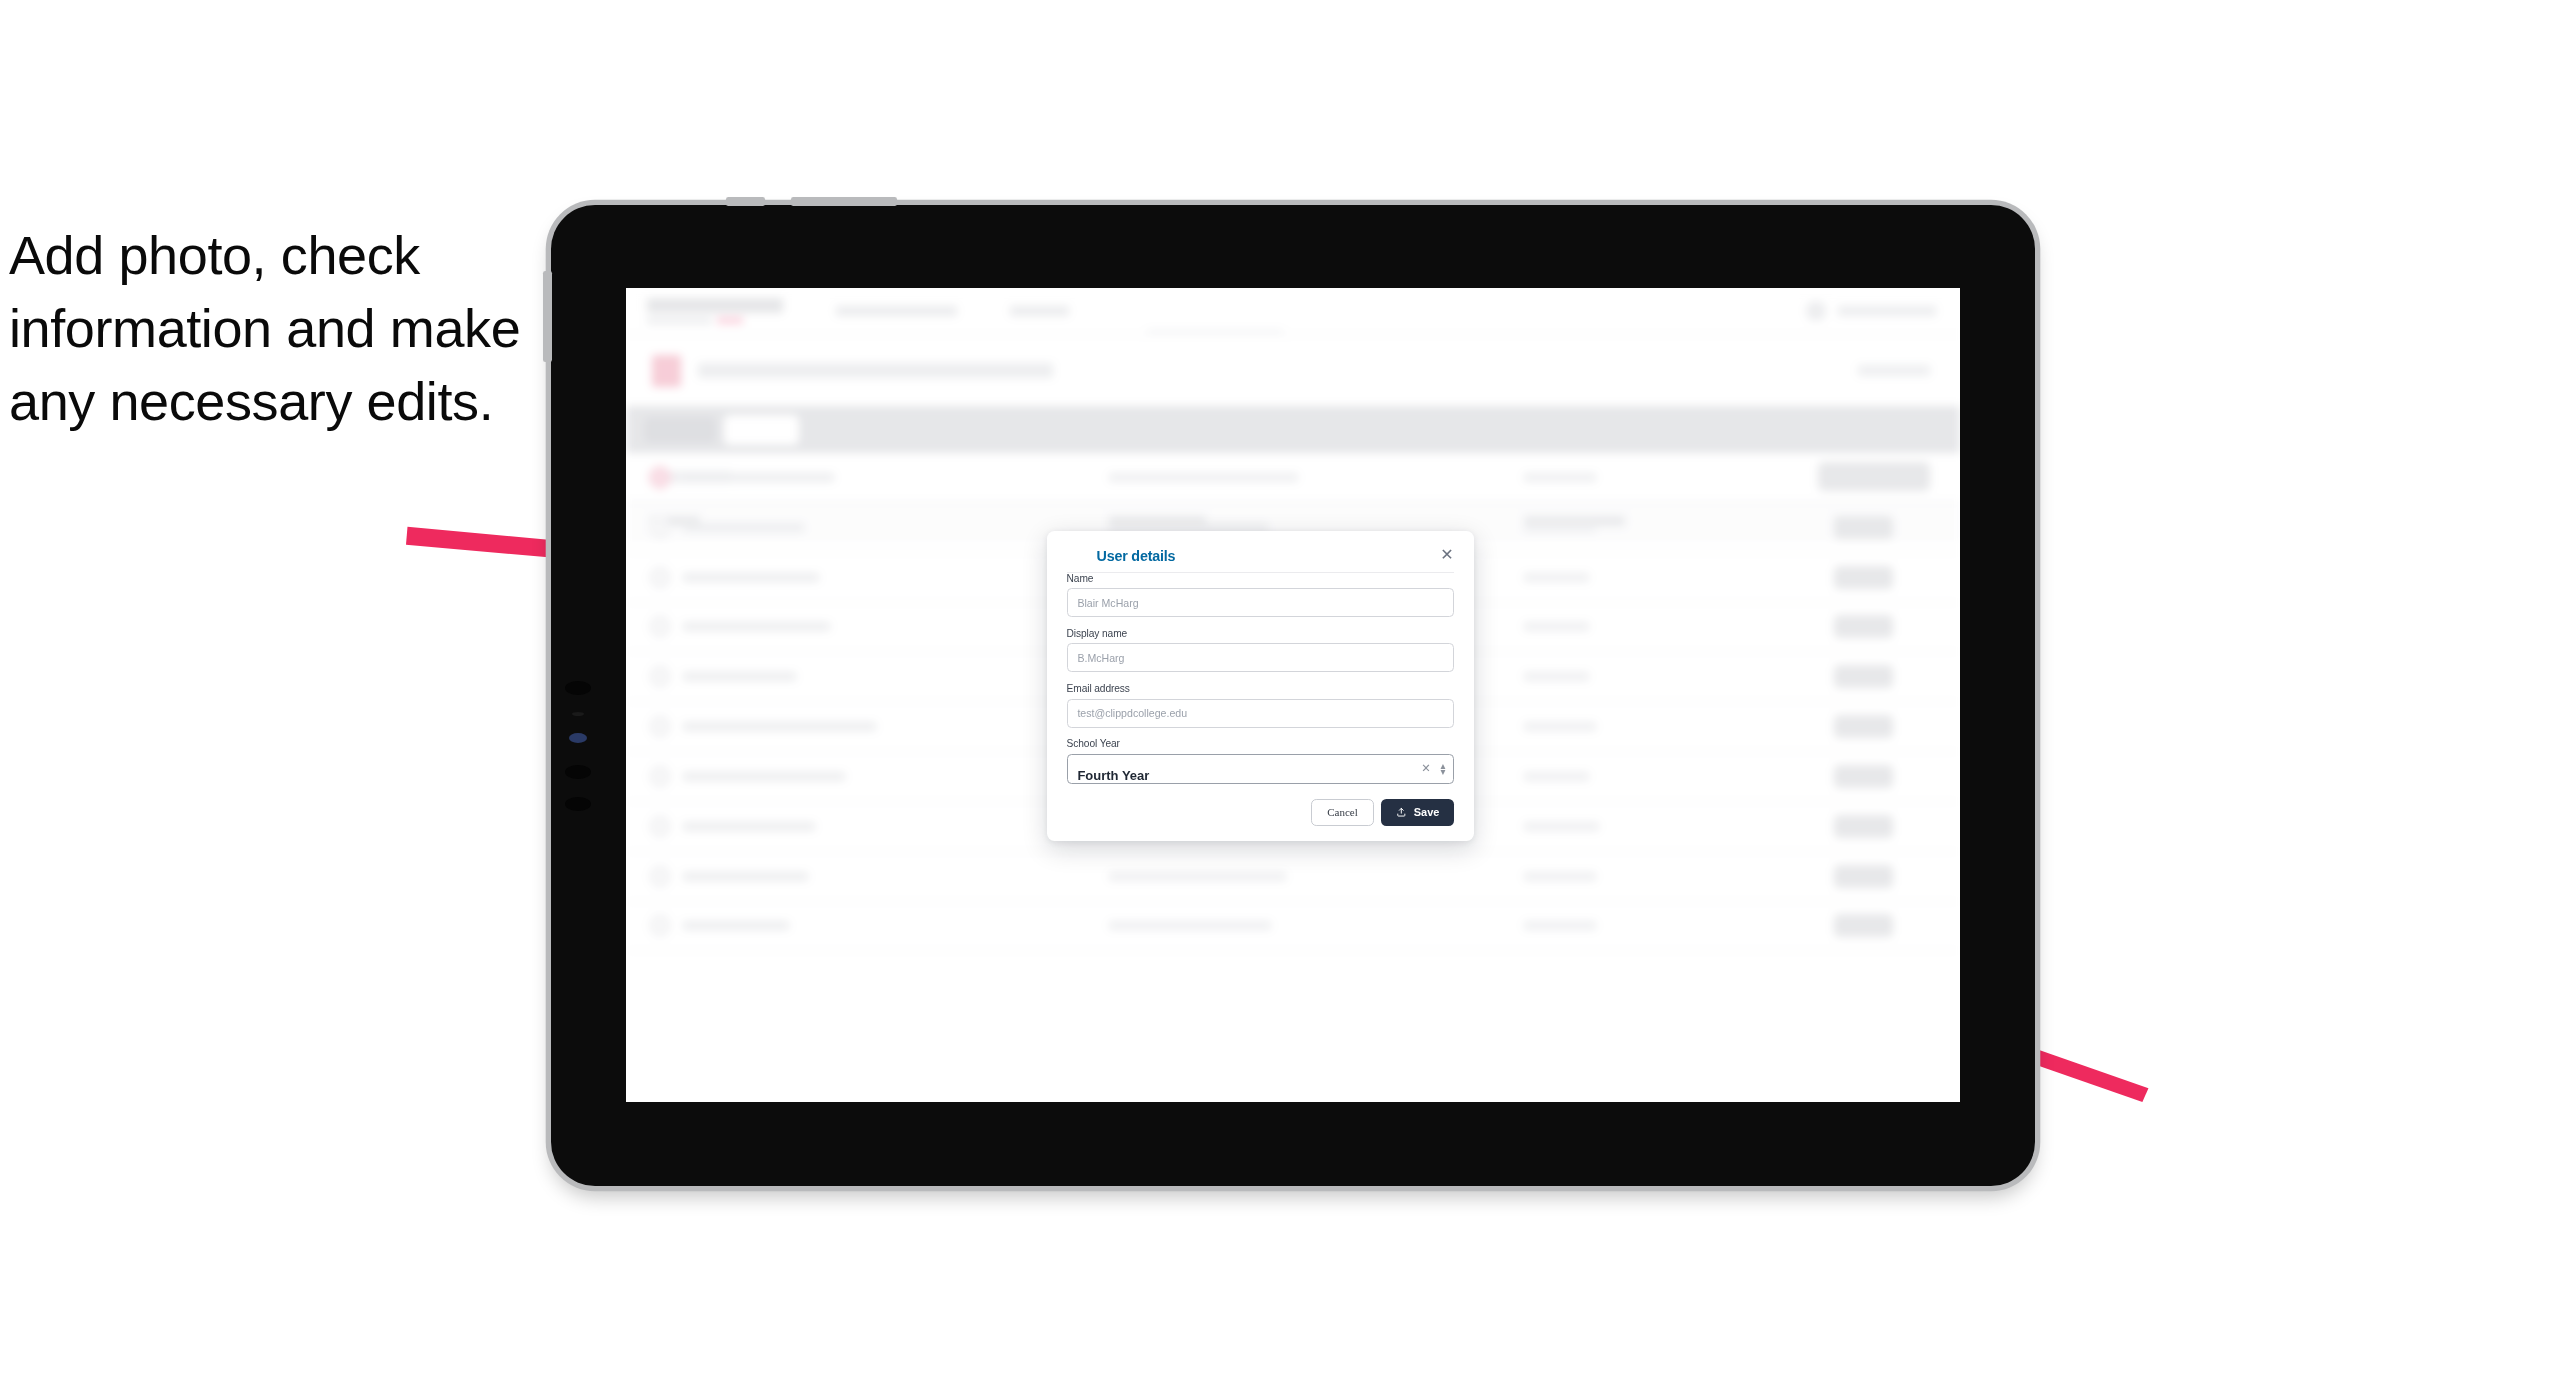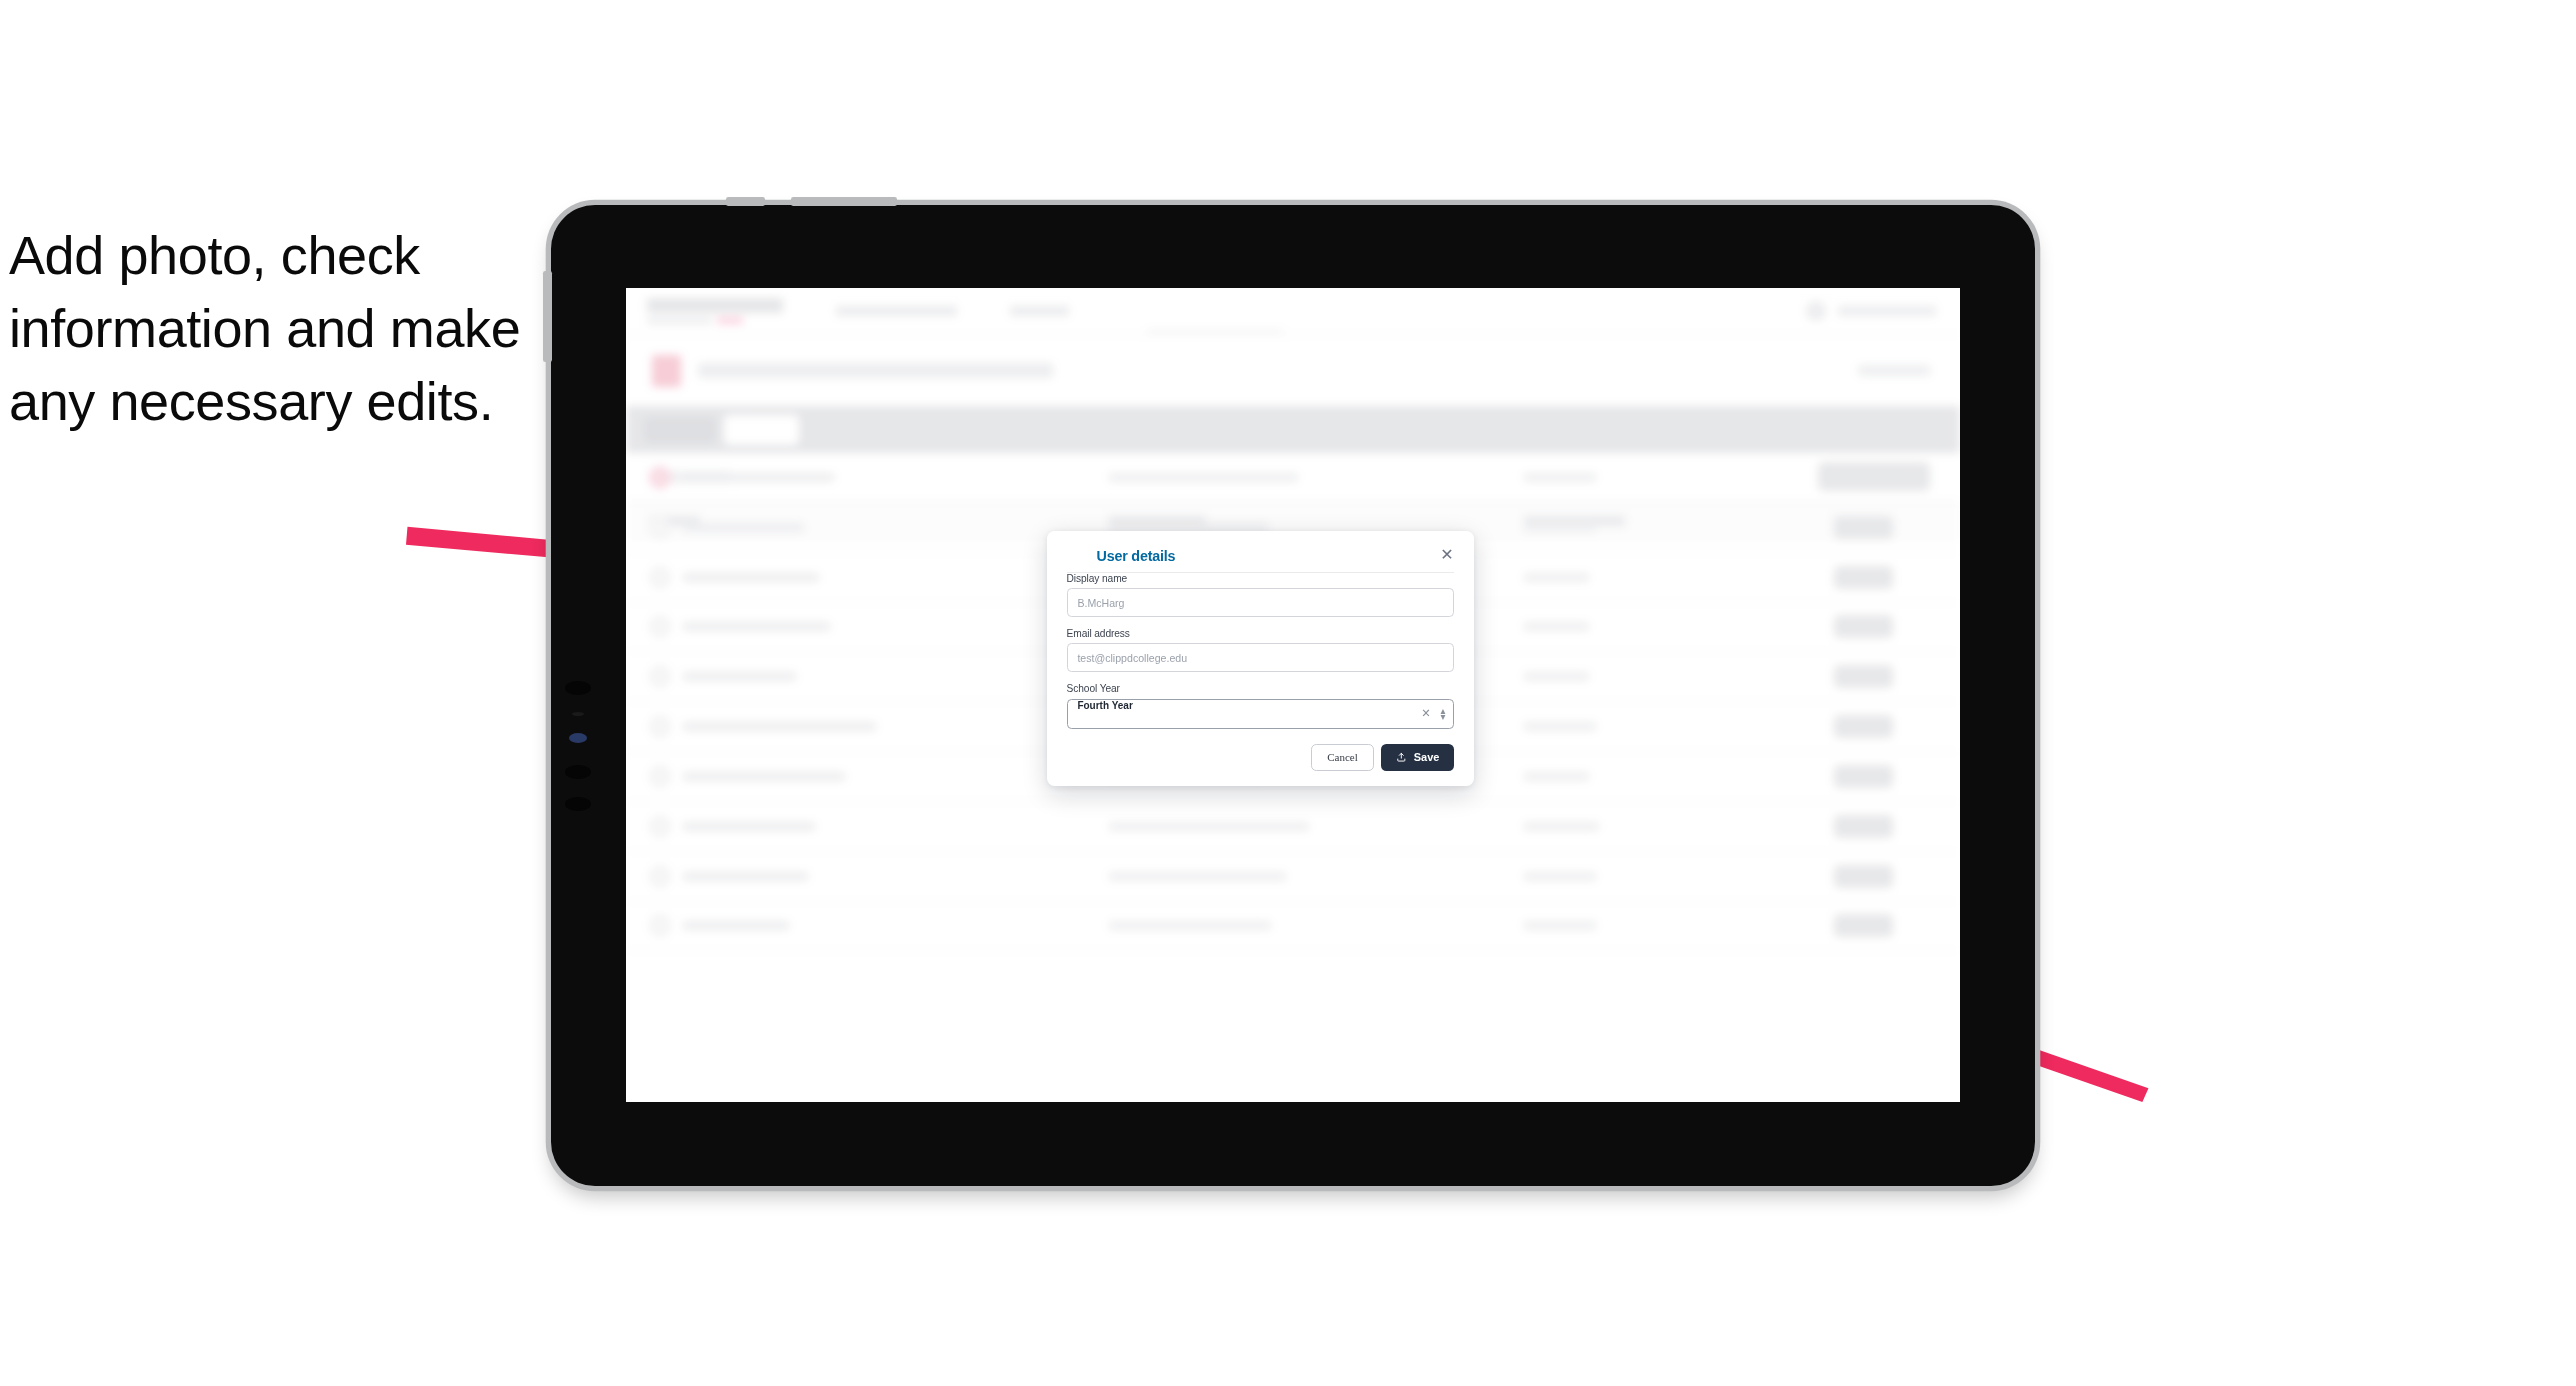--- a/index.html
+++ b/index.html
@@ -189,22 +189,22 @@
     border:0.8px solid #d3d5da; border-radius:4.5px;
     padding:0 9.8px; font-size:10.6px; color:#9ba1ab;
     font-family:"Liberation Sans",sans-serif; background:#fff; outline:none;
   }
   .field-input::placeholder { color:#9ba1ab; }
 
   #select-wrap { position:relative; }
   #select-box {
     width:100%; height:30px;
     border:0.8px solid #9aa0a9; border-radius:4.5px;
-    padding:0 9.8px; display:flex; align-items:flex-start;
-    font-size:10px; color:#1f2733; font-weight:600; background:#fff; cursor:pointer;
+    padding:0 9.8px; display:flex; align-items:flex-end;
+    font-size:13px; color:#1f2733; font-weight:600; background:#fff; cursor:pointer;
   }
   #select-icons {
     position:absolute; right:9px; top:0; height:30px;
     display:flex; align-items:center; gap:9.8px; color:#8b919b; font-size:11.3px;
   }
   #select-clear { cursor:pointer; }
   #select-stepper { display:flex; flex-direction:column; line-height:.56; font-size:9.8px; cursor:pointer; }
 
   #modal-footer { display:flex; justify-content:flex-end; gap:7.5px; margin-top:15px; }
   #cancel-btn {
@@ -367,20 +367,24 @@
       <div id="scrim"></div>
 
       <div id="modal">
 
         <div id="modal-header">
           <div id="modal-title">User details</div>
           <button id="modal-close">✕</button>
         </div>
 
 
+        <div class="field">
+          <div class="field-label">Name</div>
+          <input class="field-input" type="text" readonly="" placeholder="Blair McHarg" style="">
+        </div>
 
         <div class="field">
           <div class="field-label">Display name</div>
           <input class="field-input" type="text" readonly="" placeholder="B.McHarg" style="">
         </div>
 
         <div class="field">
           <div class="field-label">Email address</div>
           <input class="field-input" type="text" readonly="" placeholder="test@clippdcollege.edu" style="">
         </div>

